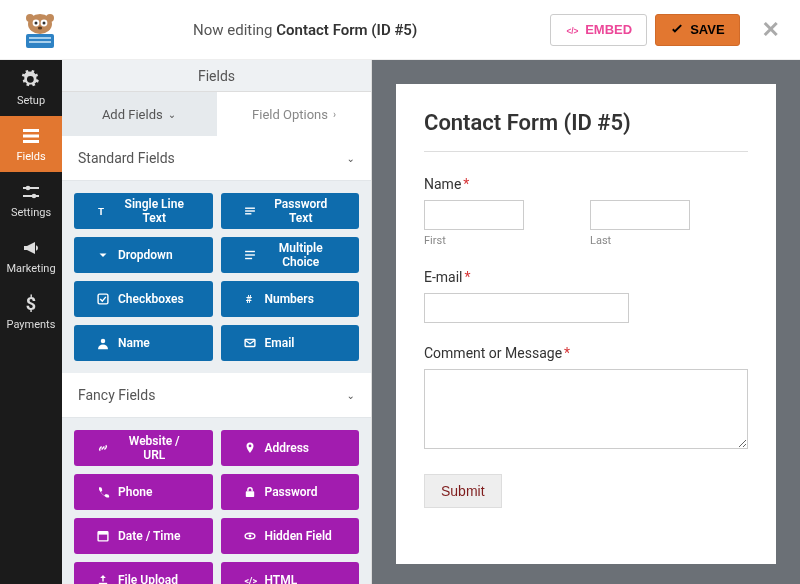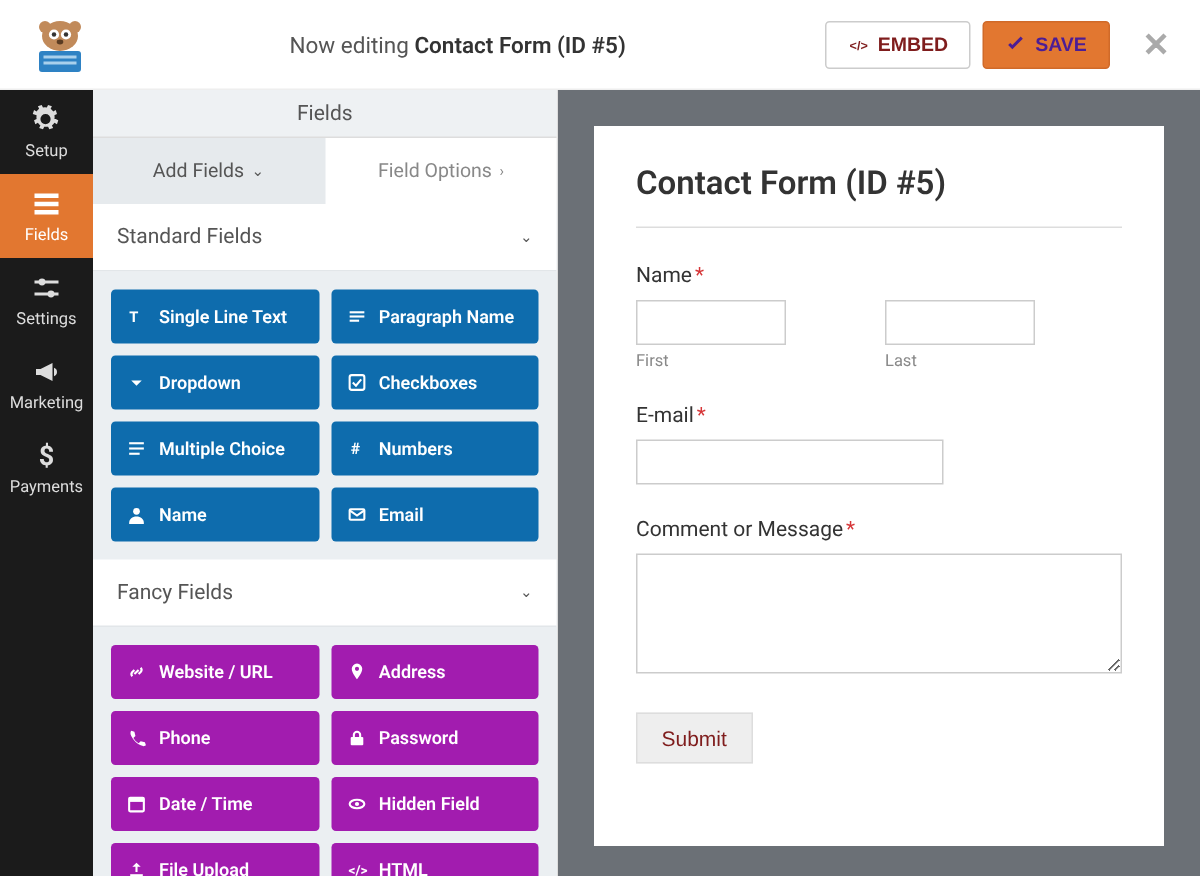--- a/index.html
+++ b/index.html
@@ -6,22 +6,22 @@
   body { font-family: -apple-system, BlinkMacSystemFont, "Segoe UI", Roboto, Arial, sans-serif; font-size: 13px; color: #444; background: #fff; width: 800px; height: 584px; overflow: hidden; }
 
   
   .topbar { height: 60px; display: flex; align-items: center; padding: 0 20px; border-bottom: 1px solid #eee; }
   .logo { width: 40px; height: 40px; position: relative; }
   .logo svg { width: 40px; height: 40px; }
   .topbar-title { flex: 1; text-align: center; font-size: 15px; color: #555; }
   .topbar-title strong { font-weight: 600; color:#333; }
   .topbar-actions { display: flex; gap: 8px; align-items: center; }
   .btn { height: 32px; padding: 0 14px; border-radius: 3px; font-size: 13px; font-weight: 600; cursor: pointer; display: inline-flex; align-items: center; gap: 6px; border: 1px solid transparent; }
-  .btn-embed { background: #fff; border-color: #ccc; color: #7f1d1d; }
-  .btn-save  { background: #e27730; color: #4c1d95; border-color: #d06a29; }
+  .btn-embed { background: #fff; border-color: #ccc; color: #ec4899; }
+  .btn-save  { background: #e27730; color: #000000; border-color: #d06a29; }
   .close-x { font-size: 22px; color: #aaa; margin-left: 14px; cursor: pointer; font-weight: 700; }
 
   
   .main { display: flex; height: calc(584px - 60px); }
 
   
   .nav { width: 62px; background: #1b1b1b; display: flex; flex-direction: column; }
   .nav-item { height: 56px; display: flex; flex-direction: column; align-items: center; justify-content: center; gap: 4px; color: #ddd; cursor: pointer; font-size: 11px; }
   .nav-item.active { background: #e27730; color: #fff; }
   .nav-icon { width: 20px; height: 20px; display:flex; align-items:center; justify-content:center; }
@@ -32,21 +32,21 @@
   .tabs { display:flex; height: 44px; }
   .tab { flex:1; display:flex; align-items:center; justify-content:center; gap:5px; font-size:13px; color:#555; cursor:pointer; }
   .tab.add { background:#e6eaed; }
   .tab.opts { background:#fff; border-left:1px solid #e6eaed; color:#888; }
   .chev { font-size:10px; }
 
   .panel { flex:1; overflow-y:auto; background:#ebeff2; position:relative; }
   .panel::-webkit-scrollbar{width:8px;} .panel::-webkit-scrollbar-thumb{background:#bcc3c9;border-radius:4px;}
   .section-header { background:#fff; padding: 14px 16px; font-size:14px; color:#555; display:flex; align-items:center; justify-content:space-between; border-bottom:1px solid #e2e6e9; cursor:pointer; }
   .fields-grid { padding: 12px; display:grid; grid-template-columns: 1fr 1fr; gap: 8px; }
-  .field-btn { height: 36px; border-radius: 3px; display:flex; align-items:center; gap:8px; padding:0 10px; font-size:12px; font-weight:600; color:#fff; cursor:pointer; }
+  .field-btn { height: 36px; border-radius: 3px; display:flex; align-items:center; gap:8px; padding:0 22px; font-size:12px; font-weight:600; color:#fff; cursor:pointer;text-align:center; }
   .field-btn.std { background:#0e6cad; }
   .field-btn.fancy { background:#a21caf; }
   .fi { width:14px; height:14px; display:inline-flex; align-items:center; justify-content:center; }
 
   
   .canvas { flex:1; background:#6b7076; overflow:auto; padding: 24px; }
   .form-card { background:#fff; padding: 26px 28px 20px 28px; min-height: 480px; }
   .form-title { font-size: 22px; font-weight:600; color:#333; padding-bottom: 16px; border-bottom:1px solid #ddd; margin-bottom: 24px; }
   .form-row { margin-bottom: 22px; }
   .form-label { font-size: 14px; color:#333; margin-bottom: 8px; display:block; }
@@ -262,45 +262,45 @@
               </svg>
             </span>
             <span>Single Line Text</span>
           </div>
           <div class="field-btn std">
             <span class="fi">
               <svg width="14" height="14" viewBox="0 0 20 20">
                 <use href="#i-para"></use>
               </svg>
             </span>
-            <span>Paragraph Name</span>
+            <span>Password Text</span>
           </div>
           <div class="field-btn std">
             <span class="fi">
               <svg width="14" height="14" viewBox="0 0 20 20">
                 <use href="#i-caret"></use>
               </svg>
             </span>
             <span>Dropdown</span>
           </div>
           <div class="field-btn std">
             <span class="fi">
               <svg width="14" height="14" viewBox="0 0 20 20">
+                <use href="#i-radio"></use>
+              </svg>
+            </span>
+            <span>Multiple Choice</span>
+          </div>
+          <div class="field-btn std">
+            <span class="fi">
+              <svg width="14" height="14" viewBox="0 0 20 20">
                 <use href="#i-check"></use>
               </svg>
             </span>
             <span>Checkboxes</span>
-          </div>
-          <div class="field-btn std">
-            <span class="fi">
-              <svg width="14" height="14" viewBox="0 0 20 20">
-                <use href="#i-radio"></use>
-              </svg>
-            </span>
-            <span>Multiple Choice</span>
           </div>
           <div class="field-btn std">
             <span class="fi">
               <svg width="14" height="14" viewBox="0 0 20 20">
                 <use href="#i-hash"></use>
               </svg>
             </span>
             <span>Numbers</span>
           </div>
           <div class="field-btn std">

